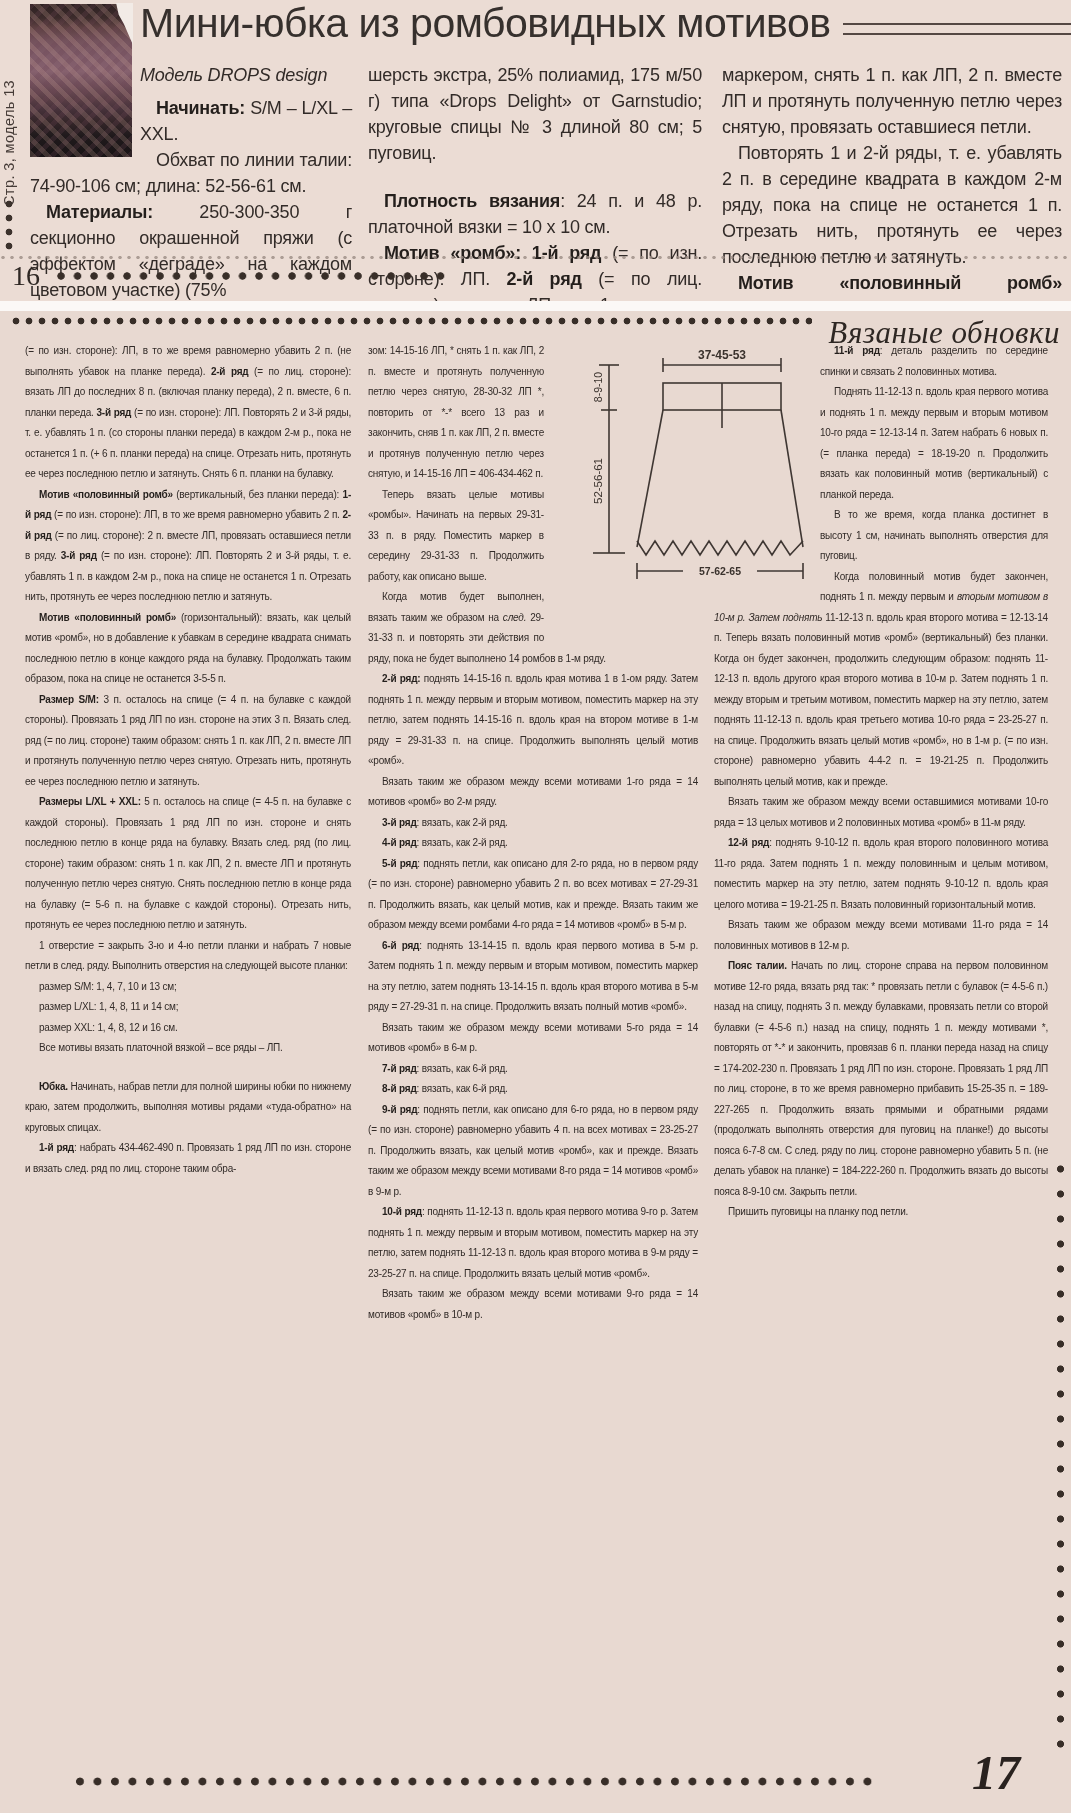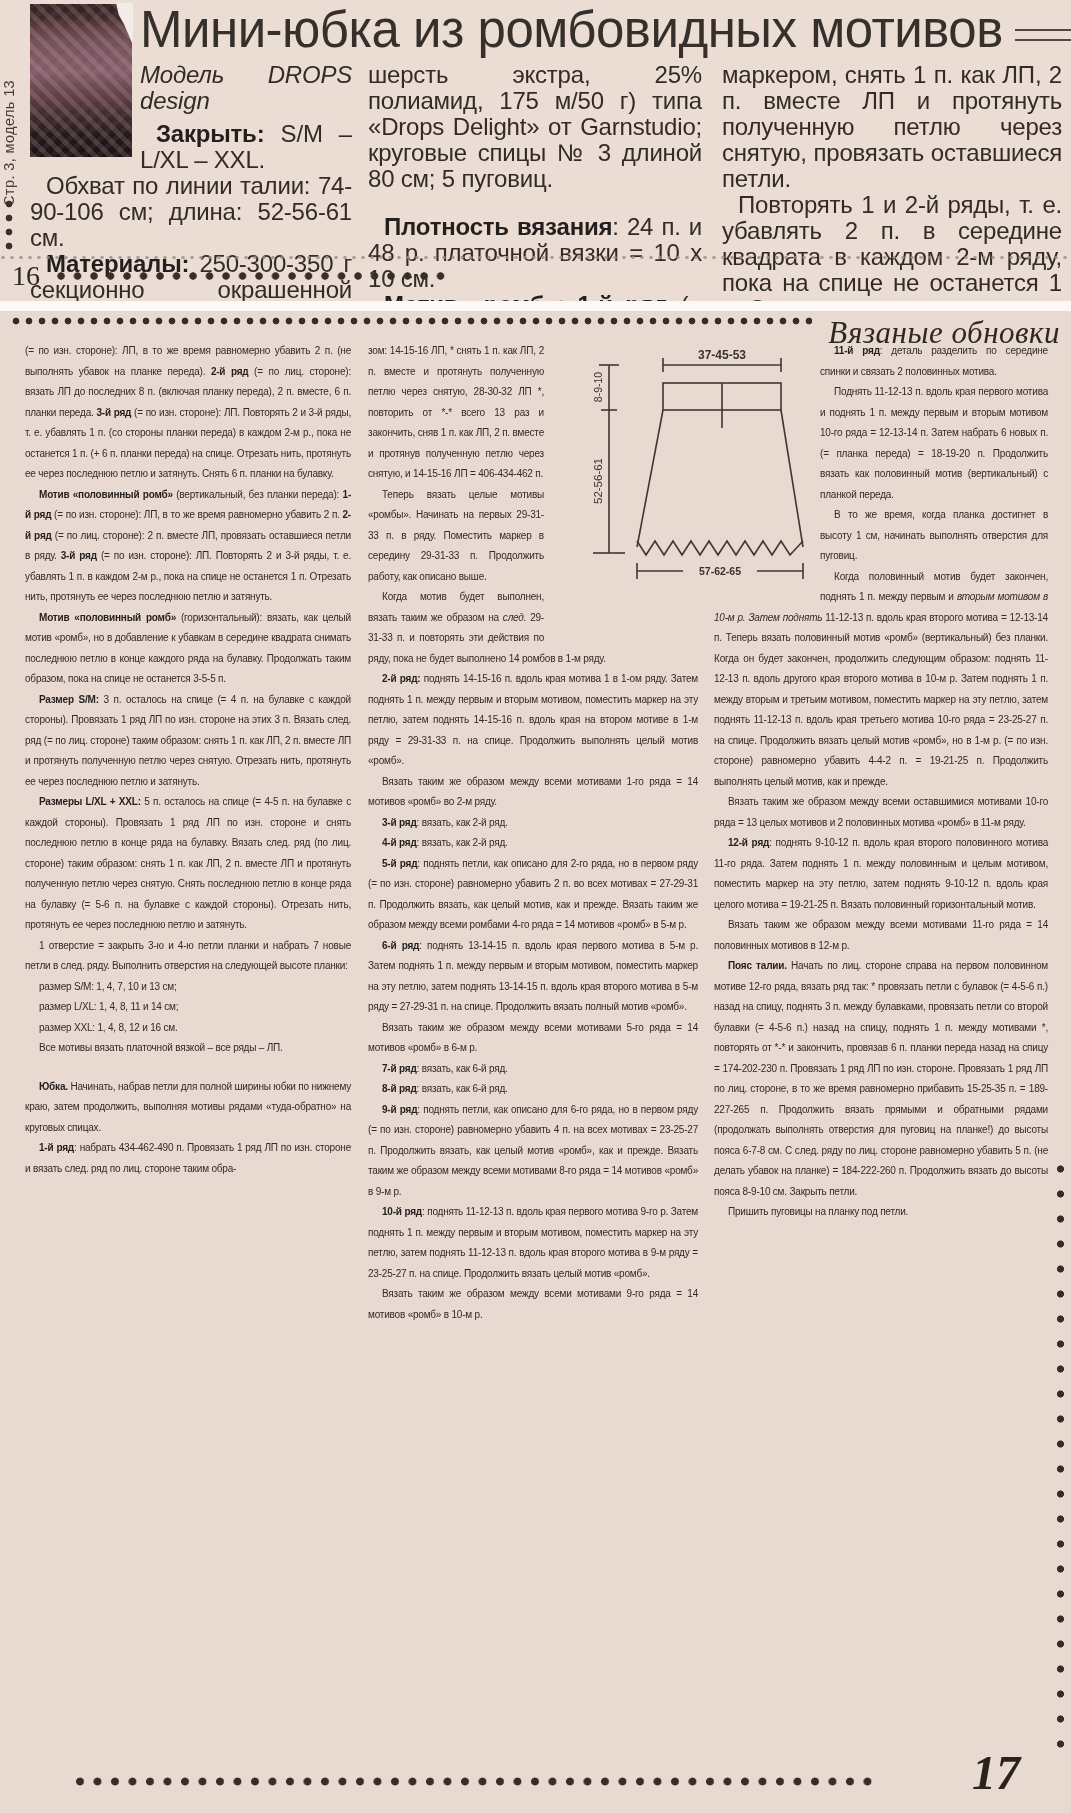--- a/index.html
+++ b/index.html
@@ -4,21 +4,21 @@
 <style>
   html,body{margin:0;padding:0;background:#f8f5f2;}
   .page{position:relative;width:1071px;height:1813px;background:#fbf8f6;overflow:hidden;
         font-family:"Liberation Sans",sans-serif;color:#322b28;}
   section{position:absolute;left:0;width:1071px;overflow:hidden;}
   .strip-top{top:0;height:301px;background:#ebdcd4;}
   .strip-bottom{top:311px;height:1502px;background:#e8d9d1;}
 
   
   .para{margin:0;text-align:justify;text-indent:16px;letter-spacing:-0.2px;}
-  .strip-top .para{font-size:24px;line-height:26px;}
+  .strip-top .para{font-size:18px;line-height:26px;}
   .strip-bottom .para{font-size:10px;line-height:20.5px;text-indent:14px;}
   .para.ni{text-indent:0;}
   .para.gap{margin-top:22px;}
   .strip-bottom .para.gap{margin-top:18px;}
   .para.it{font-style:italic;margin-bottom:7px;}
   .b{font-weight:bold;color:#241f1c;}
   .i{font-style:italic;}
 
   
   .side-caption{position:absolute;left:1px;top:6px;height:200px;writing-mode:vertical-rl;
@@ -28,21 +28,21 @@
     background-size:100% 14px;background-repeat:repeat-y;}
   .photo{position:absolute;left:30px;top:4px;width:102px;height:153px;
     background-image:
       repeating-linear-gradient(45deg,rgba(216,176,158,.20) 0 5px,rgba(0,0,0,0) 5px 11px),
       repeating-linear-gradient(-45deg,rgba(110,70,85,.22) 0 5px,rgba(0,0,0,0) 5px 11px),
       linear-gradient(180deg,#2e2122 0%,#3c2b2b 9%,#5c3f41 15%,#74525c 24%,#7e5a68 34%,
         #86616e 44%,#6d4c57 54%,#5a3e46 62%,#46313a 69%,#352629 77%,#201a1c 86%,#191416 100%);}
   .photo::after{content:"";position:absolute;right:-1px;top:-1px;width:26px;height:42px;
     background:#f2ebe6;clip-path:polygon(35% 0,100% 0,100% 100%,65% 50%,45% 28%);}
   .title-row{position:absolute;left:140px;top:0;right:0;display:flex;align-items:center;gap:12px;}
-  .title-row h1{margin:0;font-size:51px;font-weight:400;color:#36302d;white-space:nowrap;
+  .title-row h1{margin:0;font-size:41px;font-weight:400;color:#36302d;white-space:nowrap;
     letter-spacing:-0.5px;}
   .title-rule{flex:1;height:8px;border-top:2px solid #544843;border-bottom:2px solid #544843;
     margin-top:10px;min-width:30px;}
   .colA{position:absolute;left:30px;top:62px;width:322px;}
   .photo-spacer{float:left;width:110px;height:100px;}
   .colB{position:absolute;left:368px;top:62px;width:334px;}
   .colC{position:absolute;left:722px;top:62px;width:340px;}
   .fine-rule{position:absolute;left:0;top:255px;width:1071px;height:5px;
     background-image:radial-gradient(circle at 3px 50%,#9c8d85 1.4px,rgba(0,0,0,0) 2px);
     background-size:9px 100%;background-repeat:repeat-x;opacity:.8;}
@@ -89,21 +89,21 @@
     <div class="photo"></div>
 
     <div class="title-row">
       <h1>Мини-юбка из ромбовидных мотивов</h1>
       <div class="title-rule"></div>
     </div>
 
     <div class="colA">
       <div class="photo-spacer"></div>
     <p class="para ni it">Модель DROPS design</p>
-        <p class="para"><span class="b">Закрыть:</span> S/M – L/XL – XXL.</p>
+        <p class="para"><span class="b">Начинать:</span> S/M – L/XL – XXL.</p>
         <p class="para">Обхват по линии талии: 74-90-106 см; длина: 52-56-61 см.</p>
         <p class="para"><span class="b">Материалы:</span> 250-300-350 г секционно окрашенной пряжи (с эффектом «деграде» на каждом цветовом участке) (75%</p>
       </div>
     <div class="colB">
         <p class="para ni">шерсть экстра, 25% полиамид, 175 м/50 г) типа «Drops Delight» от Garnstudio; круговые спицы № 3 длиной 80 см; 5 пуговиц.</p>
         <p class="para gap"><span class="b">Плотность вязания</span>: 24 п. и 48 р. платочной вязки = 10 х 10 см.</p>
         <p class="para"><span class="b">Мотив «ромб»: 1-й ряд</span> (= по изн. стороне): ЛП. <span class="b">2-й ряд</span> (= по лиц. стороне): вязать ЛП до 1 п. перед петлей с</p>
       </div>
     <div class="colC">
         <p class="para ni">маркером, снять 1 п. как ЛП, 2 п. вместе ЛП и протянуть полученную петлю через снятую, провязать оставшиеся петли.</p>

